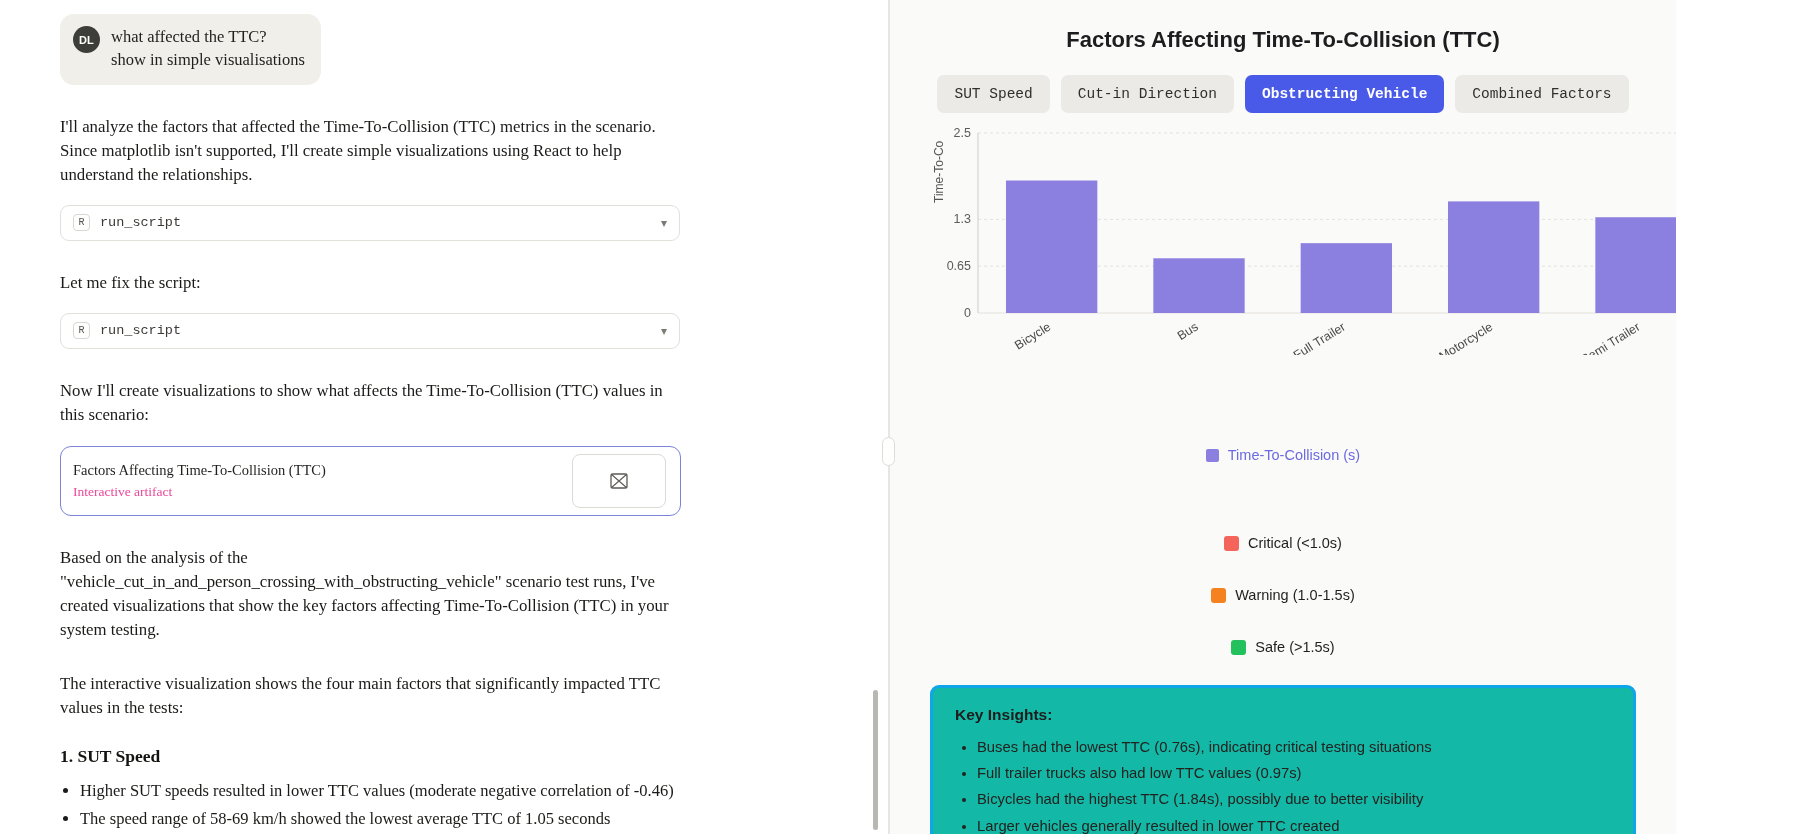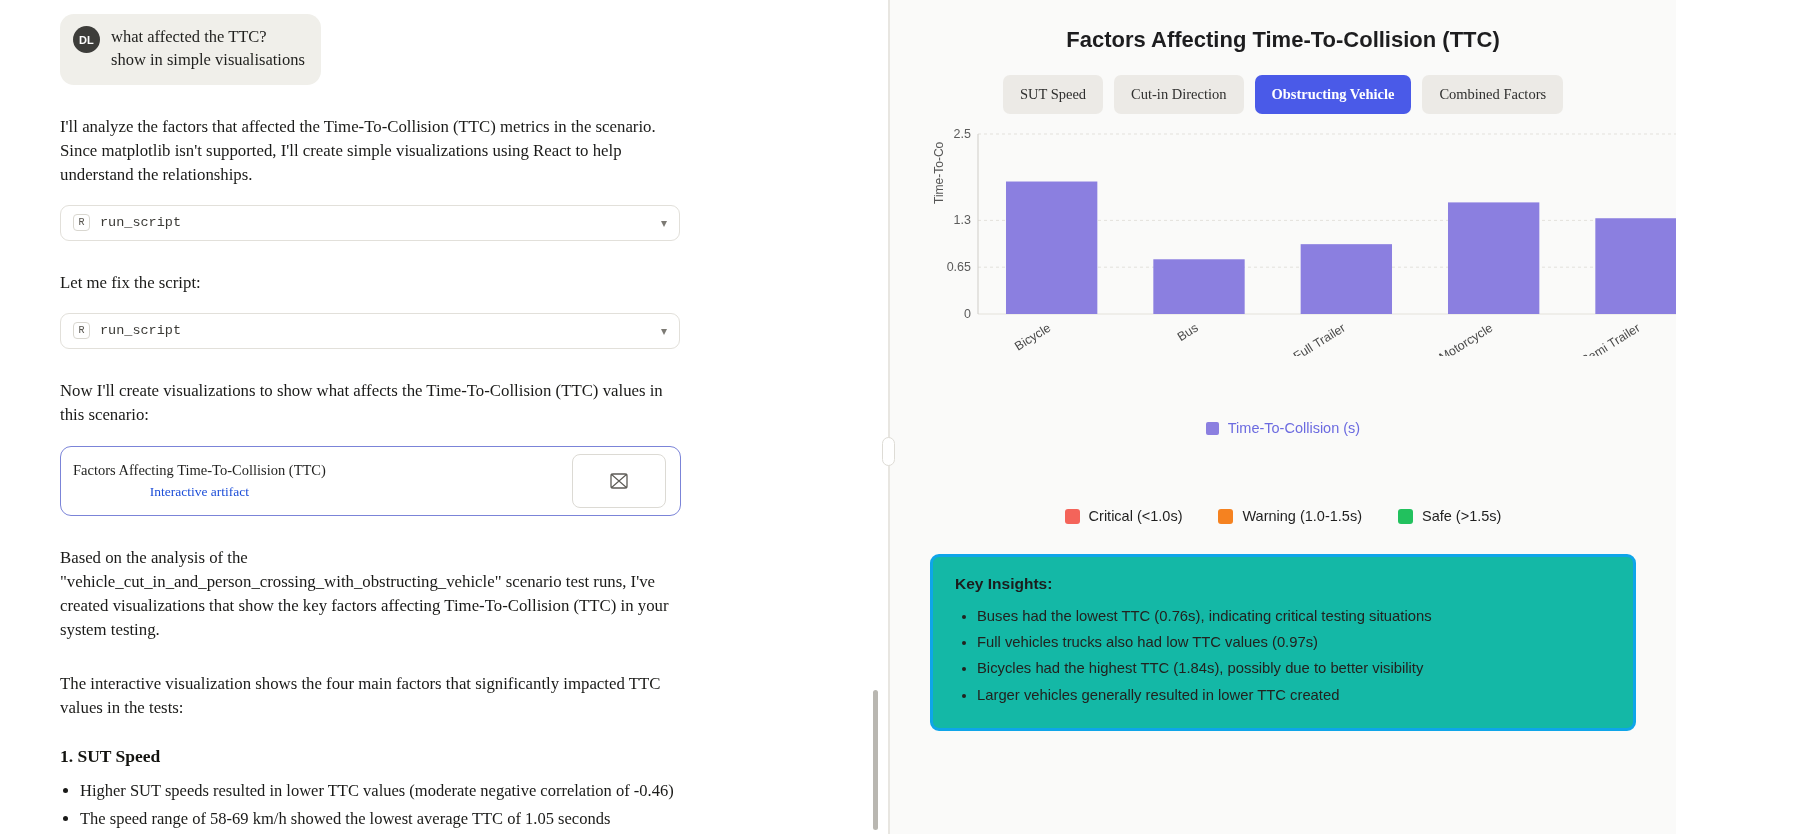--- a/index.html
+++ b/index.html
@@ -110,23 +110,22 @@
   }
   .artifact-title {
     font-family: "Liberation Serif", serif;
     font-size: 14.5px;
     color: #1f1f1d;
     line-height: 1.55;
   }
   .artifact-sub {
     font-family: "Liberation Serif", serif;
     font-size: 13.5px;
-    color: #1d4ed8;
+    color: #ec4899;
     line-height: 1.55;
-    text-align: center;
   }
   .artifact-thumb {
     width: 94px; height: 54px;
     border: 1px solid #dcdad4;
     border-radius: 8px;
     display: flex; align-items: center; justify-content: center;
     background: #fff;
   }
   .h3 {
     font-family: "Liberation Serif", serif;
@@ -198,21 +197,21 @@
     justify-content: center;
     gap: 11px;
     margin-top: 22px;
   }
   .tab {
     border: none;
     border-radius: 7px;
     background: #eceae6;
     color: #2f2f2e;
     font-size: 14.5px;
-    font-family: Liberation Serif, serif;
+    font-family: Liberation Mono, monospace;
     padding: 11px 17px;
     cursor: pointer;
     white-space: nowrap;
   }
   .tab.active {
     background: #4a5ae8;
     color: #fff;
     font-weight: bold;
   }
   .chart-title {
@@ -235,37 +234,38 @@
     transform-origin: left top;
     font-size: 12px;
     color: #555;
     white-space: nowrap;
   }
   .legend-series {
     display: flex;
     justify-content: center;
     align-items: center;
     gap: 9px;
-    margin-top: 44px;
+    margin-top: 72px;
   }
   .legend-swatch {
     width: 13px; height: 13px;
     background: #8b7fe0;
     border-radius: 2px;
   }
   .legend-series-label {
     font-size: 14.5px;
     color: #6b6ae0;
   }
   .status-legend {
     display: flex;
     justify-content: center;
     gap: 36px;
     margin-top: 72px;
     align-items: center;
+    flex-direction: column;
   }
   .status-item { display: flex; align-items: center; gap: 9px; }
   .status-dot { width: 15px; height: 15px; border-radius: 3px; }
   .status-text { font-size: 14.5px; color: #1f1f1f; }
   .insights {
     margin: 30px 0 0 0;
     background: #14b8a6;
     border: 3px solid #0ea5e9;
     border-radius: 9px;
     padding: 18px 12px 20px 22px;
@@ -409,19 +409,19 @@
       <div class="status-item">
         <div class="status-dot" style="background:#22c15e"></div>
         <div class="status-text">Safe (&gt;1.5s)</div>
       </div>
     </div>
 
     <div class="insights">
       <h5>Key Insights:</h5>
       <ul>
         <li>Buses had the lowest TTC (0.76s), indicating critical testing situations</li>
-        <li>Full vehicles trucks also had low TTC values (0.97s)</li>
+        <li>Full trailer trucks also had low TTC values (0.97s)</li>
         <li>Bicycles had the highest TTC (1.84s), possibly due to better visibility</li>
         <li>Larger vehicles generally resulted in lower TTC created</li>
       </ul>
     </div>
   </div>
 </div>
 
 </body></html>

